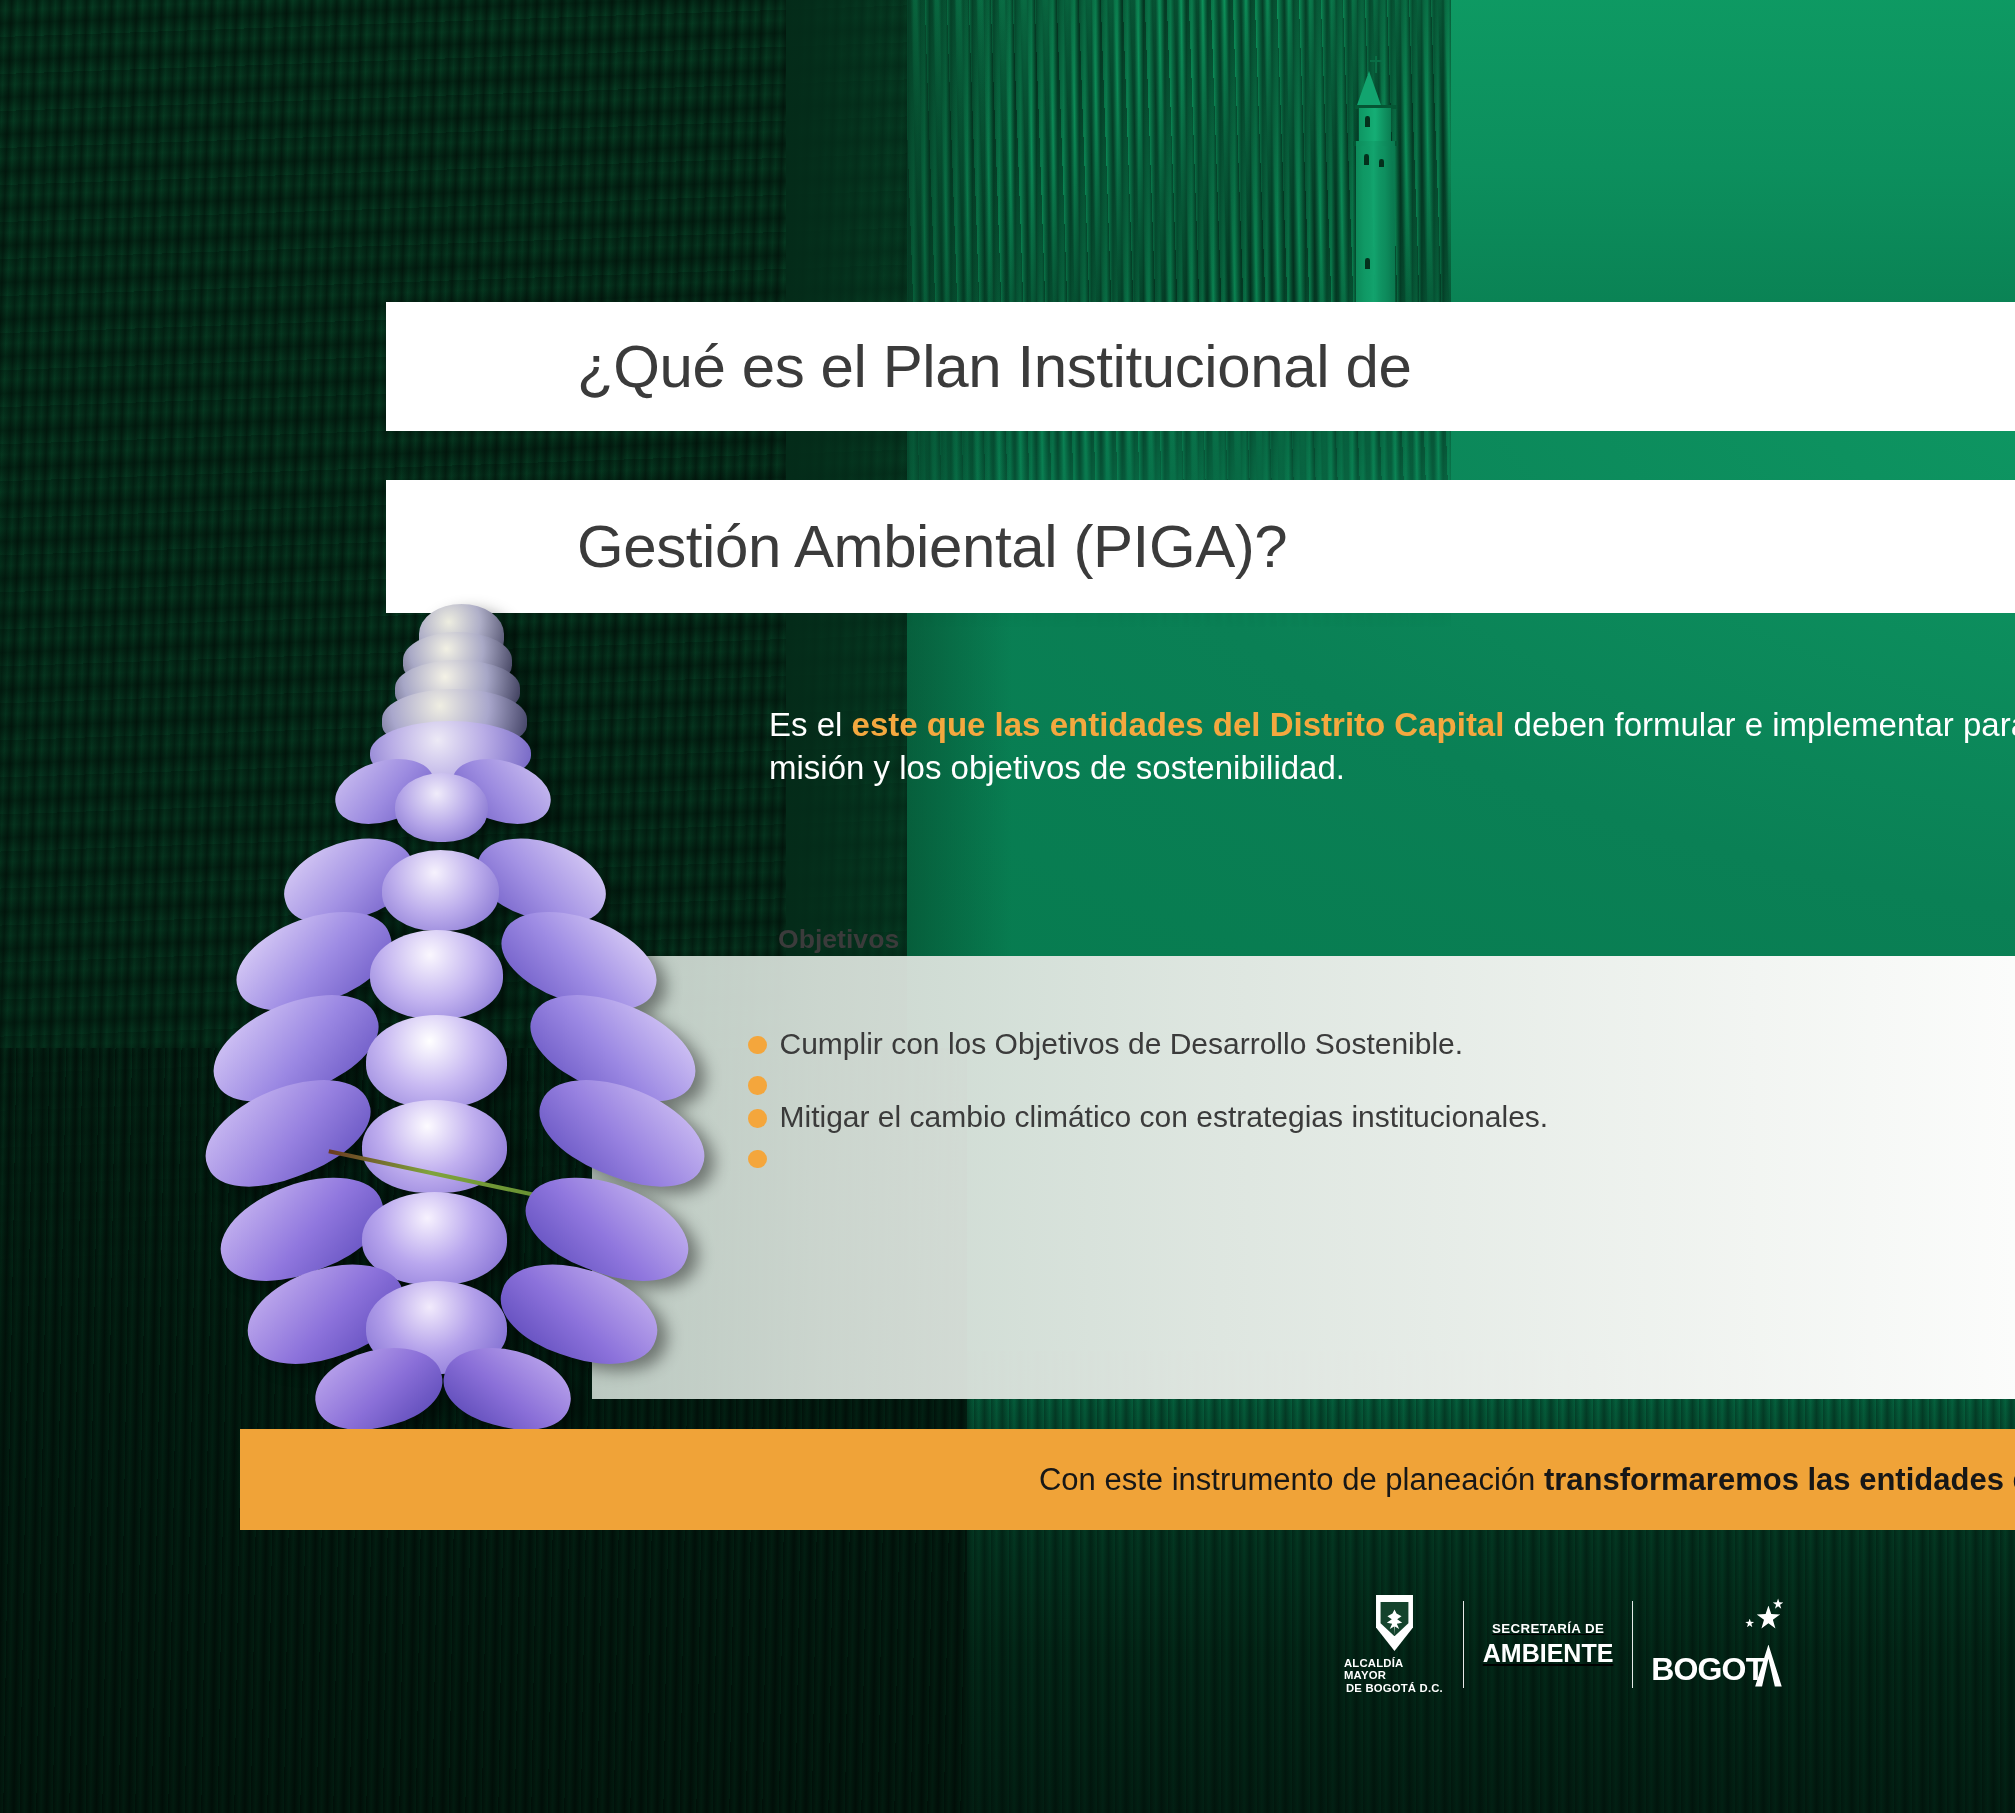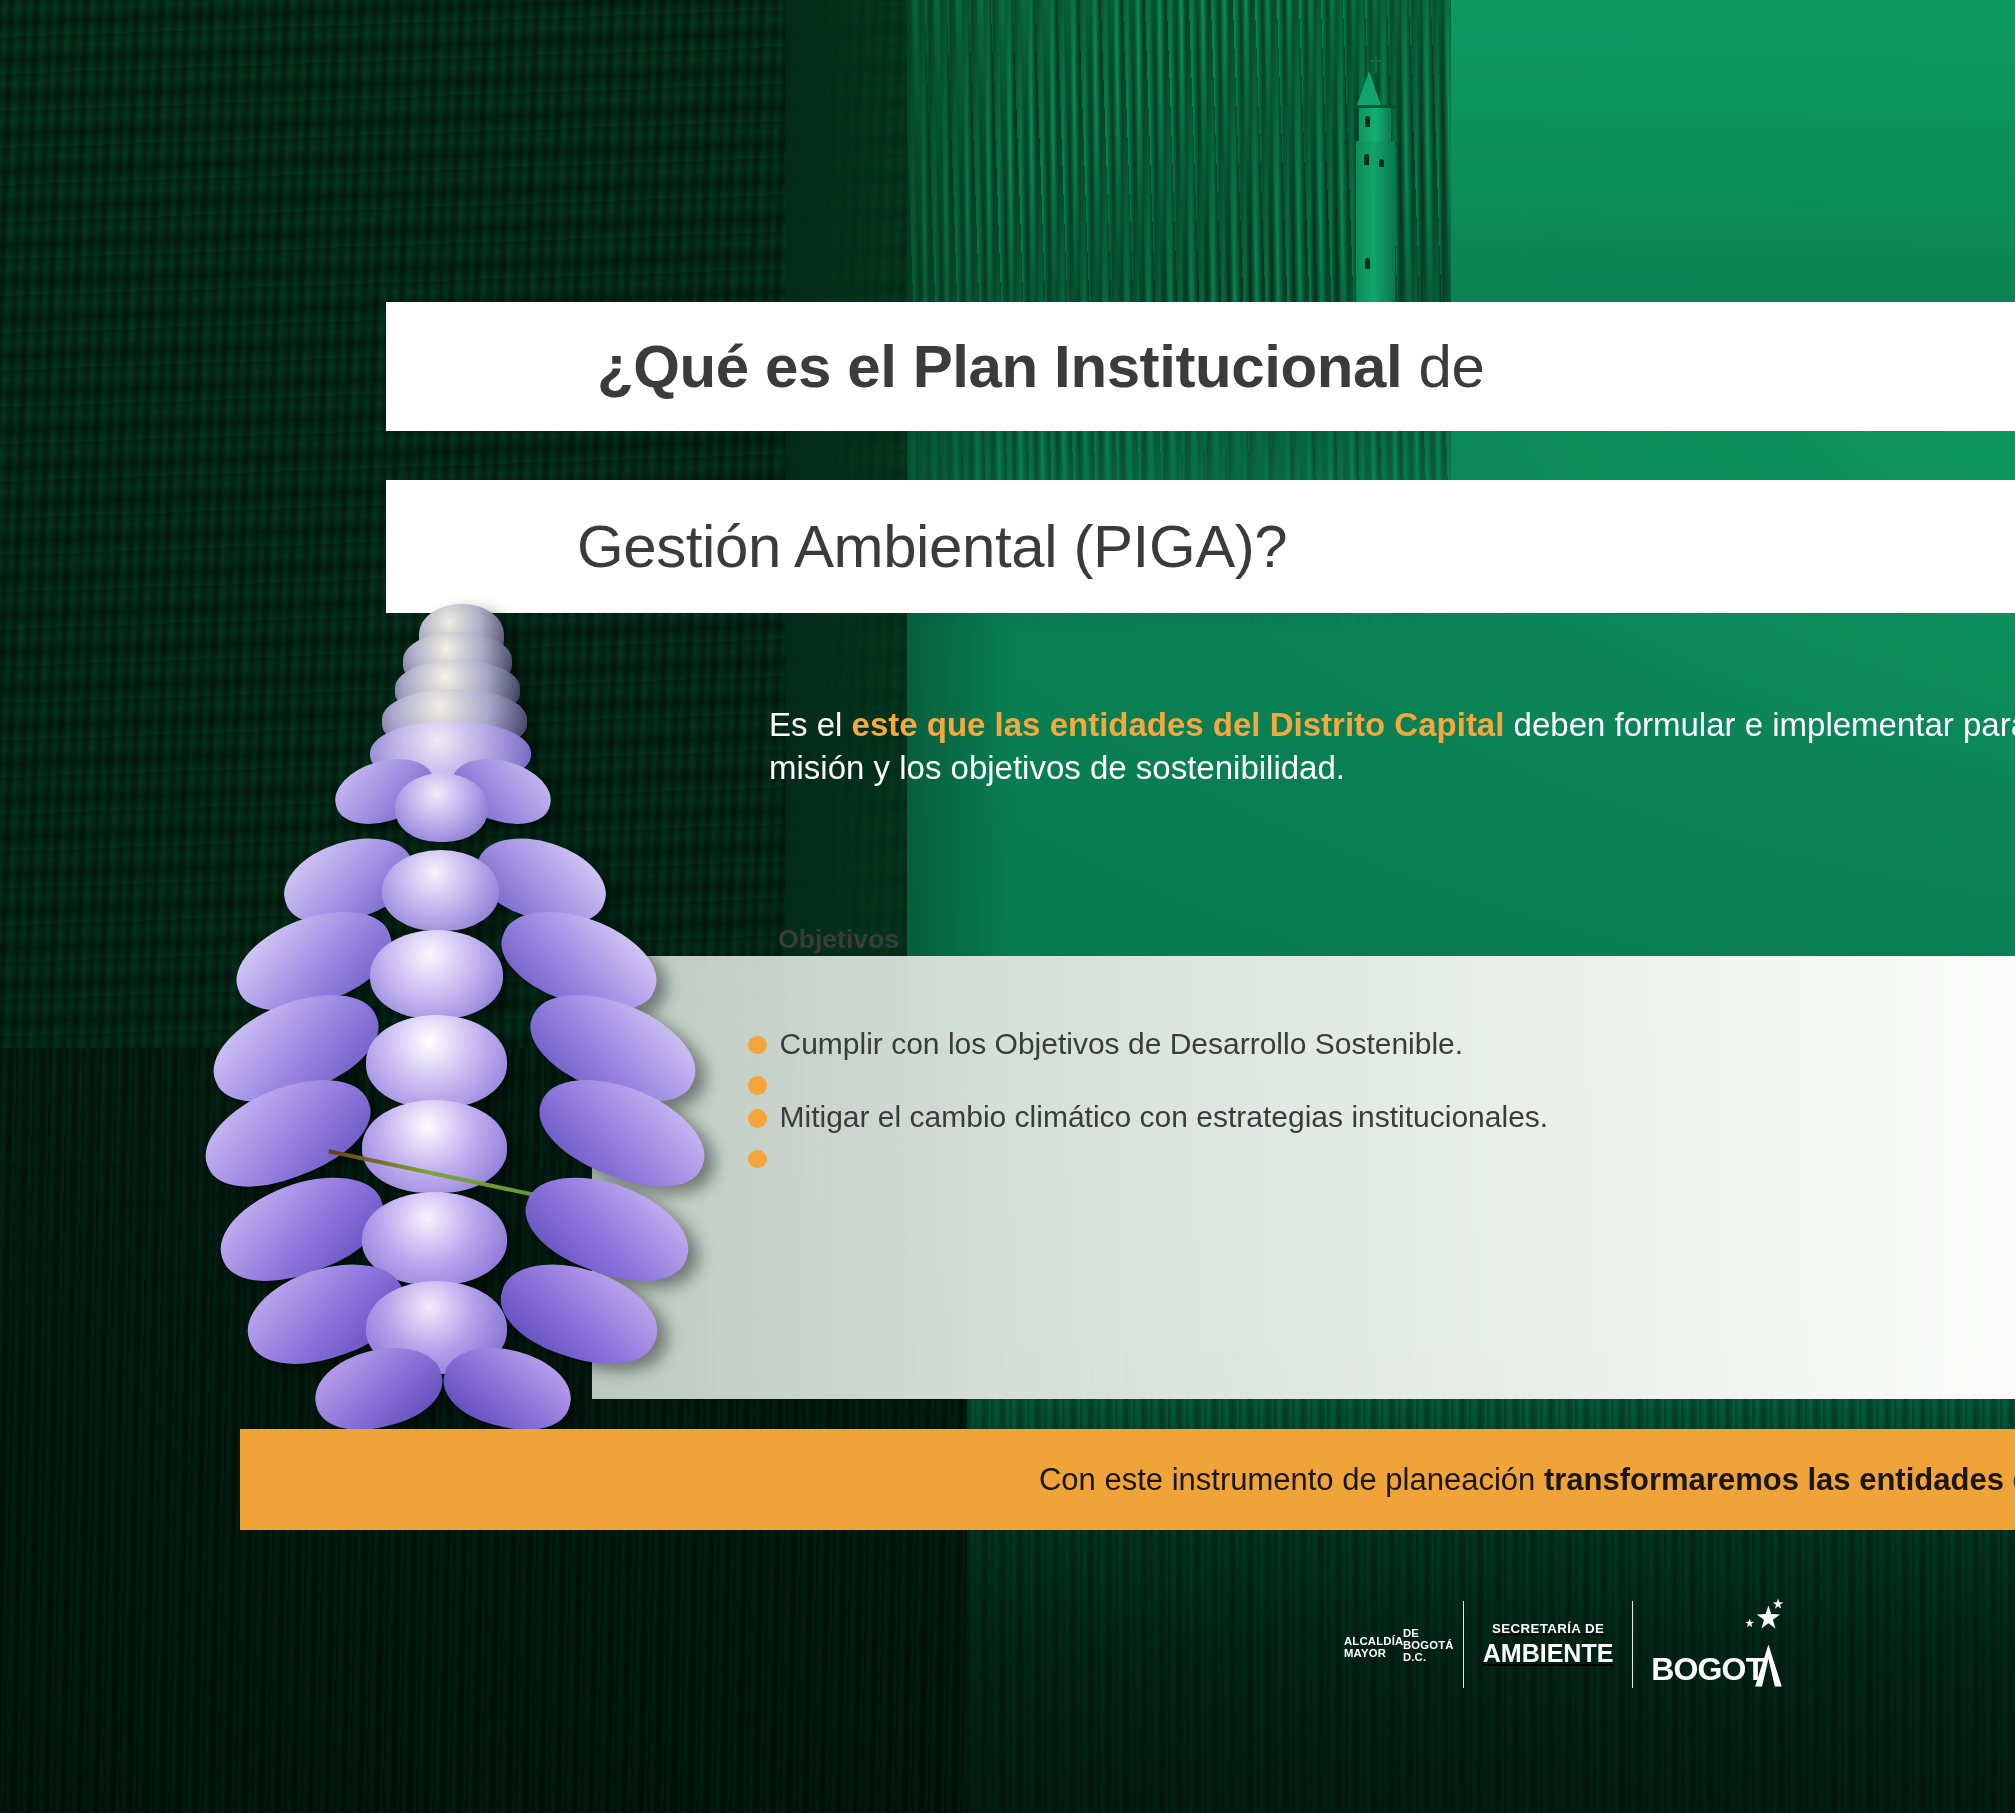--- a/index.html
+++ b/index.html
@@ -62,21 +62,21 @@
   .tower .win{position:absolute;width:4.8px;height:10.5px;background:#04301C;border-radius:2.4px 2.4px 0 0;}
 
   
   .title-box{position:absolute;background:#fff;display:flex;align-items:center;}
   #title-box-1{left:386px;top:302px;width:2309px;height:129px;}
   #title-box-2{left:386px;top:480px;width:1967px;height:133px;}
   .title-text{font-size:60px;color:#3B3B3B;letter-spacing:-0.4px;white-space:nowrap;
     padding-left:191px;font-weight:400;}
   #title-line-1{padding-left:191px;}
   #title-line-2{padding-left:191px;}
-  .tb{font-weight:bold;margin-left:20px;}
+  .tb{font-weight:normal;}
 
   
   #intro{position:absolute;left:769px;top:704px;width:2096px;
     font-size:33px;line-height:1.30;color:#FFFFFF;font-weight:400;}
   #intro .hl{color:#F4A83F;font-weight:bold;}
 
   
   #objectives-panel{position:absolute;left:592px;top:956px;width:2323px;height:443px;
     background:linear-gradient(90deg, rgba(203,216,208,.92) 0%, rgba(214,223,216,.95) 10%, rgba(228,233,228,.97) 26%, rgba(243,245,242,.99) 48%, #FFFFFF 66%, #FFFFFF 100%);
   }
@@ -94,21 +94,21 @@
 
   
   #banner{position:absolute;left:240px;top:1429px;width:2742px;height:101px;background:#F0A338;
     display:flex;align-items:center;justify-content:center;z-index:6;}
   #banner-text{font-size:31px;color:#171717;white-space:nowrap;}
   #banner-text .bb{font-weight:bold;}
 
   
   #footer{position:absolute;left:1344px;top:1584px;width:540px;height:121px;
     display:flex;align-items:center;z-index:7;}
-  .crest-wrap{width:101px;display:flex;flex-direction:row;align-items:center;}
+  .crest-wrap{width:101px;display:flex;flex-direction:column;align-items:center;}
   .crest{width:42px;height:56px;background:#fff;
     clip-path:polygon(6% 0%,94% 0%,94% 58%,50% 100%,6% 58%);position:relative;}
   .crest .inner{position:absolute;left:14%;top:12%;width:72%;height:62%;background:#14432C;
     clip-path:polygon(4% 0%,96% 0%,96% 62%,50% 100%,4% 62%);}
   .crest .eagle{position:absolute;left:30%;top:26%;width:40%;height:46%;background:#fff;
     clip-path:polygon(50% 0%,62% 16%,92% 26%,66% 38%,96% 52%,64% 56%,78% 76%,52% 66%,50% 100%,48% 66%,22% 76%,36% 56%,4% 52%,34% 38%,8% 26%,38% 16%);}
   .crest-l1{color:#fff;font-size:11.3px;font-weight:bold;margin-top:5.6px;letter-spacing:0.2px;}
   .crest-l2{color:#fff;font-size:11.3px;font-weight:bold;margin-top:1.6px;letter-spacing:0.2px;}
   .fdiv{width:1.2px;height:87px;background:#fff;opacity:.9;margin:0 17.7px;}
   .sec-wrap{display:flex;flex-direction:column;align-items:center;width:133px;text-decoration:underline;}

